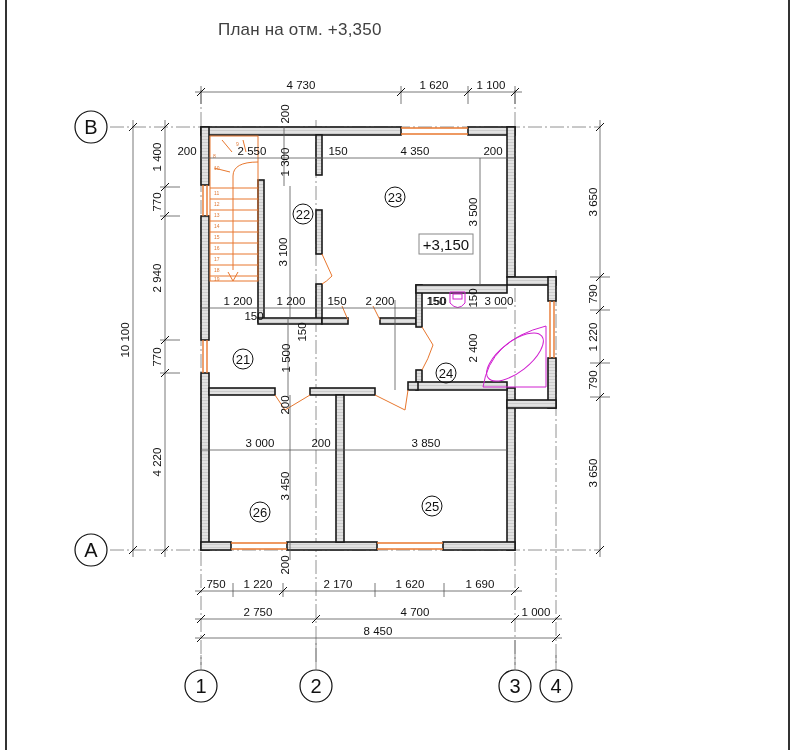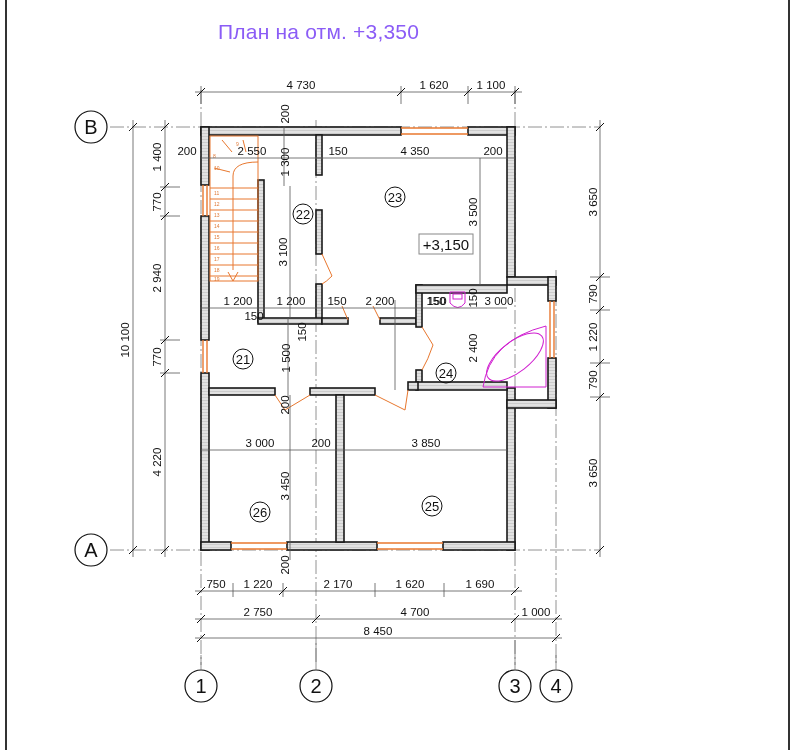--- a/index.html
+++ b/index.html
@@ -1,18 +1,18 @@
 <!DOCTYPE html>
 <html><head>
 <meta charset="utf-8">
 <style>
   html,body{margin:0;padding:0;background:#fff;}
   body{width:797px;height:750px;position:relative;overflow:hidden;font-family:"Liberation Sans",sans-serif;}
   .frame{position:absolute;left:5px;top:-2px;width:781px;height:760px;border-left:2px solid #333;border-right:2px solid #333;}
-  .title{position:absolute;left:218px;top:20px;font-size:21px;color:#8b5cf6;letter-spacing:0.2px;}
+  .title{position:absolute;left:218px;top:20px;font-size:17px;color:#404040;letter-spacing:0.2px;}
   svg{position:absolute;left:0;top:0;}
   .dim{font-size:11.5px;fill:#111;font-family:"Liberation Sans",sans-serif;}
   .axis-lbl{font-size:20px;fill:#111;font-family:"Liberation Sans",sans-serif;}
   .room{font-size:13px;fill:#111;font-family:"Liberation Sans",sans-serif;}
   .lvl{font-size:15px;fill:#111;font-family:"Liberation Sans",sans-serif;}
   .step{font-size:5px;fill:#e07b39;font-family:"Liberation Sans",sans-serif;}
 </style>
 </head>
 <body>
 

